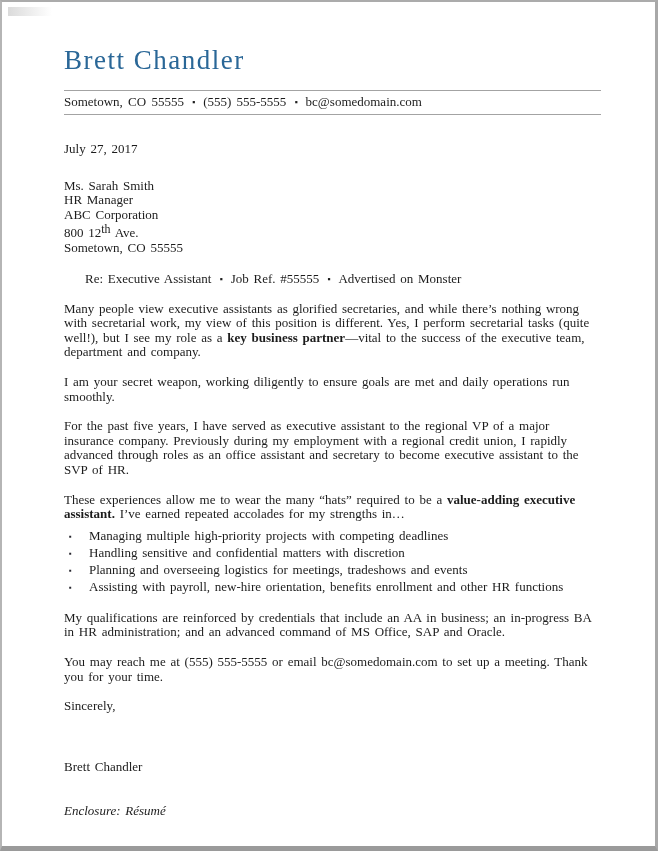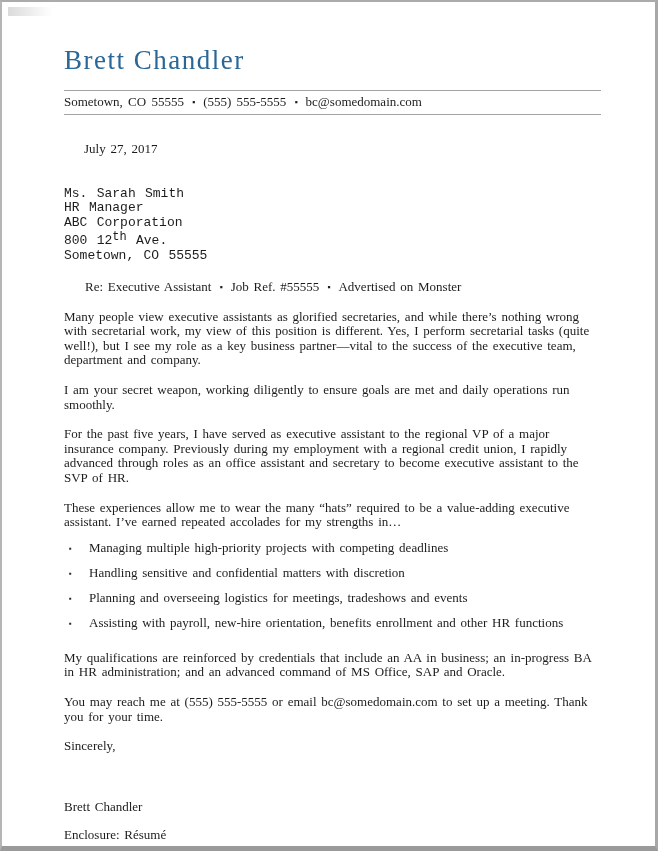--- a/index.html
+++ b/index.html
@@ -45,44 +45,44 @@
     word-spacing: 2px;
   }
   .sq {
     display: inline-block;
     font-size: 9px;
     vertical-align: 1px;
     margin: 0 8px;
     color: #1c1c1c;
   }
   p { margin: 15px 0 0; font-size: 13px; line-height: 14.6px; word-spacing: 1.5px; }
-  .date-line { margin-top: 27px; margin-left: 20px; }
-  .recipient { margin-top: 30px; font-size: 13px; line-height: 14.5px; word-spacing: 1.5px; font-family: Liberation Mono, monospace; }
+  .date-line { margin-top: 27px; }
+  .recipient { margin-top: 22px; font-size: 13px; line-height: 14.5px; word-spacing: 1.5px; }
   sup { font-size: 12px; vertical-align: 4px; }
   .re-line { margin-top: 17px; margin-left: 21px; }
-  strong { font-weight: 400; }
+  strong { font-weight: 700; }
   ul.strengths {
     list-style: none;
     margin: 6px 0 0;
     padding: 0 0 0 5px;
     font-size: 13px;
   }
   ul.strengths li {
-    line-height: 24px;
+    line-height: 16px;
     word-spacing: 1.5px;
   }
   .blt {
     display: inline-block;
     width: 20px;
     font-size: 8px;
     vertical-align: 1px;
     color: #26262e;
   }
   .signature-name { margin-top: 46px; }
-  .enclosure-line { margin-top: 14px; }
+  .enclosure-line { margin-top: 30px; font-style: italic; }
 </style>
 </head>
 <body>
 
 <div class="page">
   <div class="artifact"></div>
   <div class="content">
 
     <h1 class="sender-name">Brett Chandler</h1>
 

